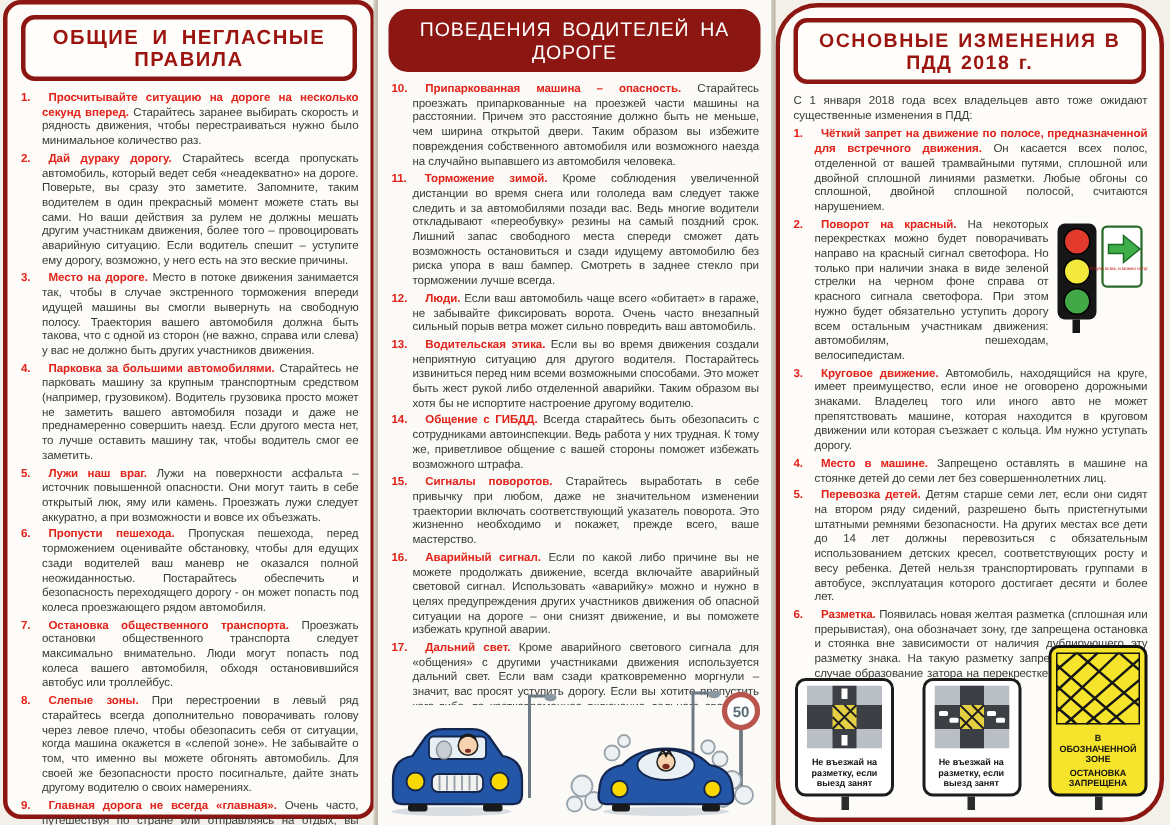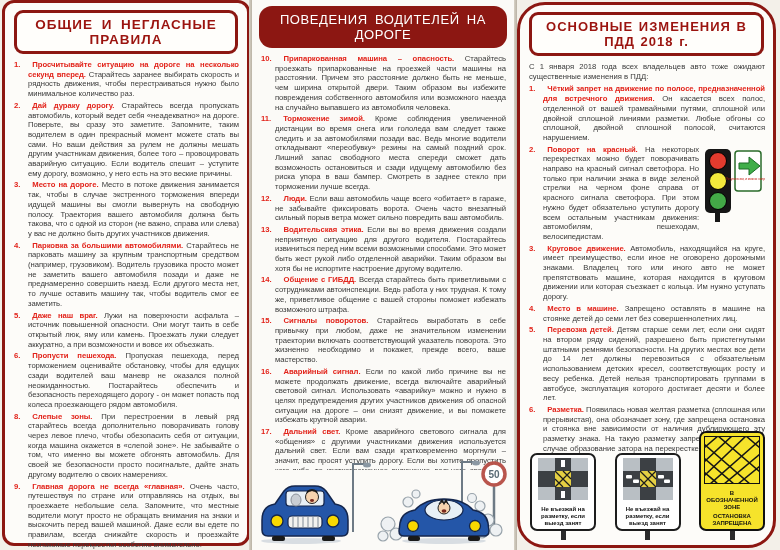--- a/index.html
+++ b/index.html
@@ -50,44 +50,45 @@
     <div class="panel-body" style="height:500px;">
 
         <p class="item"><span class="num">1.</span><span class="lead">Просчитывайте ситуацию на дороге на несколько секунд вперед.</span> <span>Старайтесь заранее выбирать скорость и рядность движения, чтобы перестраиваться нужно было минимальное количество раз.</span></p>
 
         <p class="item"><span class="num">2.</span><span class="lead">Дай дураку дорогу.</span> <span>Старайтесь всегда пропускать автомобиль, который ведет себя «неадекватно» на дороге. Поверьте, вы сразу это заметите. Запомните, таким водителем в один прекрасный момент можете стать вы сами. Но ваши действия за рулем не должны мешать другим участникам движения, более того – провоцировать аварийную ситуацию. Если водитель спешит – уступите ему дорогу, возможно, у него есть на это веские причины.</span></p>
 
         <p class="item"><span class="num">3.</span><span class="lead">Место на дороге.</span> <span>Место в потоке движения занимается так, чтобы в случае экстренного торможения впереди идущей машины вы смогли вывернуть на свободную полосу. Траектория вашего автомобиля должна быть такова, что с одной из сторон (не важно, справа или слева) у вас не должно быть других участников движения.</span></p>
 
         <p class="item"><span class="num">4.</span><span class="lead">Парковка за большими автомобилями.</span> <span>Старайтесь не парковать машину за крупным транспортным средством (например, грузовиком). Водитель грузовика просто может не заметить вашего автомобиля позади и даже не преднамеренно совершить наезд. Если другого места нет, то лучше оставить машину так, чтобы водитель смог ее заметить.</span></p>
 
-        <p class="item"><span class="num">5.</span><span class="lead">Даже наш враг.</span> <span>Лужи на поверхности асфальта – источник повышенной опасности. Они могут таить в себе открытый люк, яму или камень. Проезжать лужи следует аккуратно, а при возможности и вовсе их объезжать.</span></p>
+        <p class="item"><span class="num">5.</span><span class="lead">Лужи наш враг.</span> <span>Лужи на поверхности асфальта – источник повышенной опасности. Они могут таить в себе открытый люк, яму или камень. Проезжать лужи следует аккуратно, а при возможности и вовсе их объезжать.</span></p>
 
         <p class="item"><span class="num">6.</span><span class="lead">Пропусти пешехода.</span> <span>Пропуская пешехода, перед торможением оценивайте обстановку, чтобы для едущих сзади водителей ваш маневр не оказался полной неожиданностью. Постарайтесь обеспечить и безопасность переходящего дорогу - он может попасть под колеса проезжающего рядом автомобиля.</span></p>
 
+        <p class="item"><span class="num">7.</span><span class="lead">Остановка общественного транспорта.</span> <span>Проезжать остановки общественного транспорта следует максимально внимательно. Люди могут попасть под колеса вашего автомобиля, обходя остановившийся автобус или троллейбус.</span></p>
 
         <p class="item"><span class="num">8.</span><span class="lead">Слепые зоны.</span> <span>При перестроении в левый ряд старайтесь всегда дополнительно поворачивать голову через левое плечо, чтобы обезопасить себя от ситуации, когда машина окажется в «слепой зоне». Не забывайте о том, что именно вы можете обгонять автомобиль. Для своей же безопасности просто посигнальте, дайте знать другому водителю о своих намерениях.</span></p>
 
         <p class="item"><span class="num">9.</span><span class="lead">Главная дорога не всегда «главная».</span> <span>Очень часто, путешествуя по стране или отправляясь на отдых, вы проезжаете небольшие села. Запомните, что местные водители могут просто не обращать внимания на знаки и выскочить перед вашей машиной. Даже если вы едете по правилам, всегда снижайте скорость и проезжайте незнакомые перекрестки особенно внимательно.</span></p>
       </div>
   </section>
 
   <section class="panel" id="panel-mid">
     <h1 class="hdr-filled">ПОВЕДЕНИЯ ВОДИТЕЛЕЙ НА ДОРОГЕ</h1>
     <div class="panel-body" style="height:418px;">
 
         <p class="item"><span class="num">10.</span><span class="lead">Припаркованная машина – опасность.</span> <span>Старайтесь проезжать припаркованные на проезжей части машины на расстоянии. Причем это расстояние должно быть не меньше, чем ширина открытой двери. Таким образом вы избежите повреждения собственного автомобиля или возможного наезда на случайно выпавшего из автомобиля человека.</span></p>
 
         <p class="item"><span class="num">11.</span><span class="lead">Торможение зимой.</span> <span>Кроме соблюдения увеличенной дистанции во время снега или гололеда вам следует также следить и за автомобилями позади вас. Ведь многие водители откладывают «переобувку» резины на самый поздний срок. Лишний запас свободного места спереди сможет дать возможность остановиться и сзади идущему автомобилю без риска упора в ваш бампер. Смотреть в заднее стекло при торможении лучше всегда.</span></p>
 
         <p class="item"><span class="num">12.</span><span class="lead">Люди.</span> <span>Если ваш автомобиль чаще всего «обитает» в гараже, не забывайте фиксировать ворота. Очень часто внезапный сильный порыв ветра может сильно повредить ваш автомобиль.</span></p>
 
         <p class="item"><span class="num">13.</span><span class="lead">Водительская этика.</span> <span>Если вы во время движения создали неприятную ситуацию для другого водителя. Постарайтесь извиниться перед ним всеми возможными способами. Это может быть жест рукой либо отделенной аварийки. Таким образом вы хотя бы не испортите настроение другому водителю.</span></p>
 
-        <p class="item"><span class="num">14.</span><span class="lead">Общение с ГИБДД.</span> <span>Всегда старайтесь быть приветливыми с сотрудниками автоинспекции. Ведь работа у них трудная. К тому же, приветливое общение с вашей стороны поможет избежать возможного штрафа.</span></p>
+        <p class="item"><span class="num">14.</span><span class="lead">Общение с ГИБДД.</span> <span>Всегда старайтесь быть обезопасить с сотрудниками автоинспекции. Ведь работа у них трудная. К тому же, приветливое общение с вашей стороны поможет избежать возможного штрафа.</span></p>
 
         <p class="item"><span class="num">15.</span><span class="lead">Сигналы поворотов.</span> <span>Старайтесь выработать в себе привычку при любом, даже не значительном изменении траектории включать соответствующий указатель поворота. Это жизненно необходимо и покажет, прежде всего, ваше мастерство.</span></p>
 
         <p class="item"><span class="num">16.</span><span class="lead">Аварийный сигнал.</span> <span>Если по какой либо причине вы не можете продолжать движение, всегда включайте аварийный световой сигнал. Использовать «аварийку» можно и нужно в целях предупреждения других участников движения об опасной ситуации на дороге – они снизят движение, и вы поможете избежать крупной аварии.</span></p>
 
         <p class="item"><span class="num">17.</span><span class="lead">Дальний свет.</span> <span>Кроме аварийного светового сигнала для «общения» с другими участниками движения используется дальний свет. Если вам сзади кратковременно моргнули – значит, вас просят уступить дорогу. Если вы хотите пропустить кого-либо, то кратковременное включение дальнего света, так сказать, в лицо, даст сигнал водителю о том, что вы разрешаете ему совершить маневр.</span></p>
       </div>
 
     <div class="cartoon">
       <svg width="254" height="92" viewBox="0 0 254 92">

